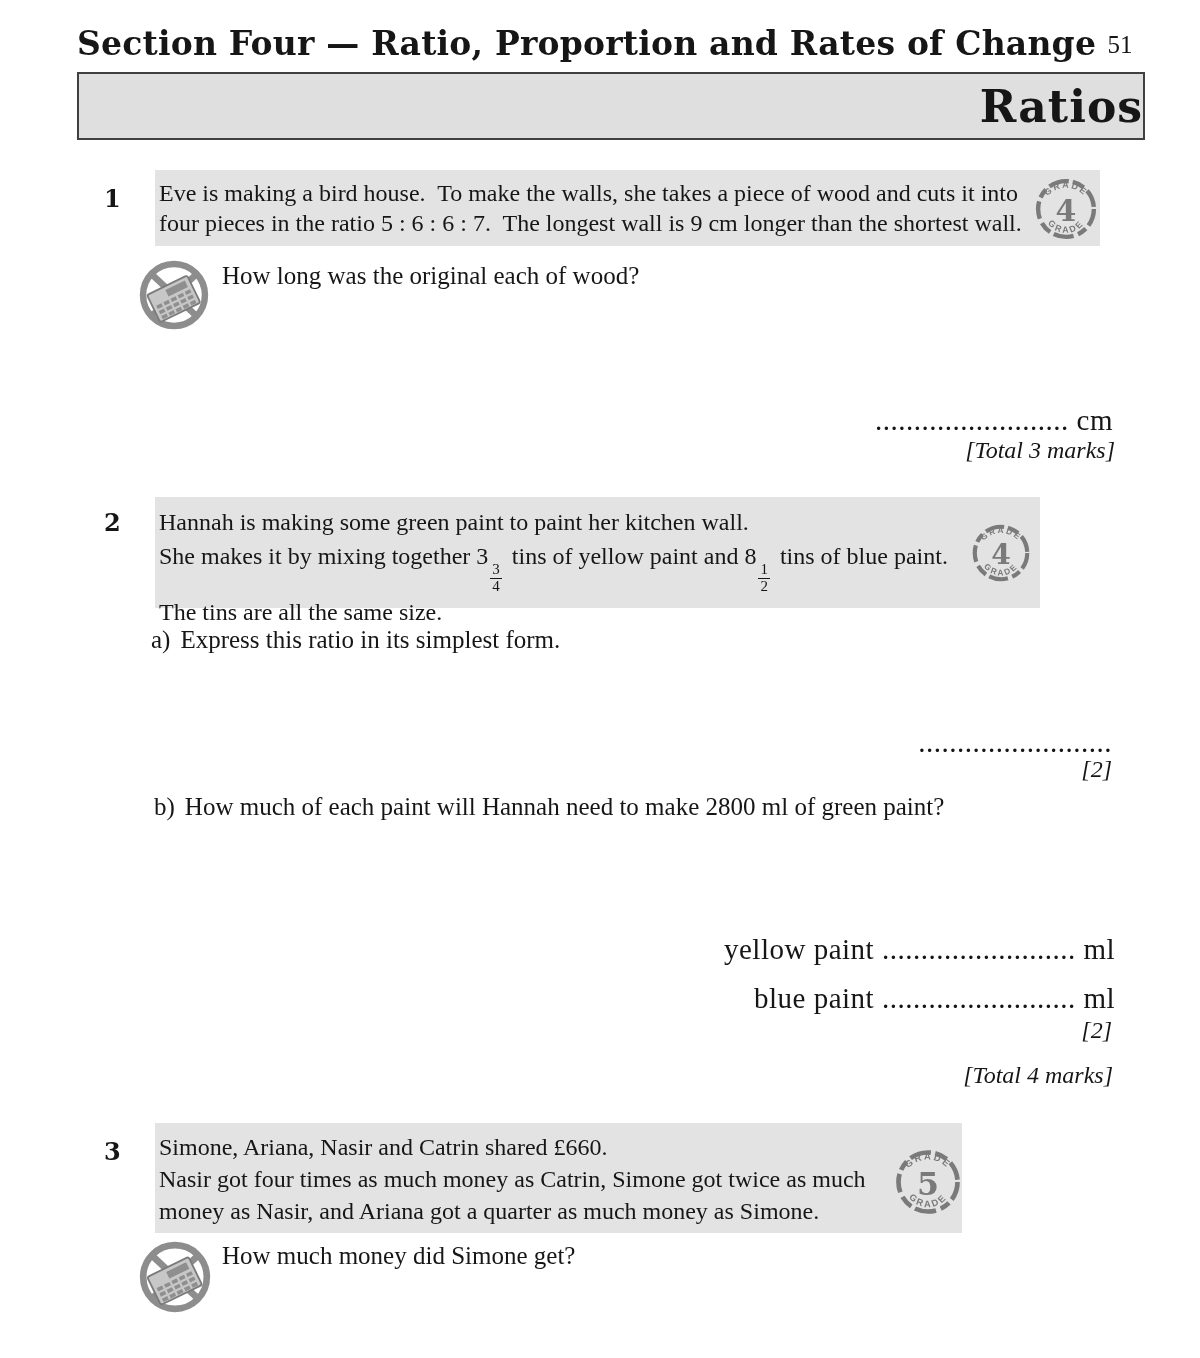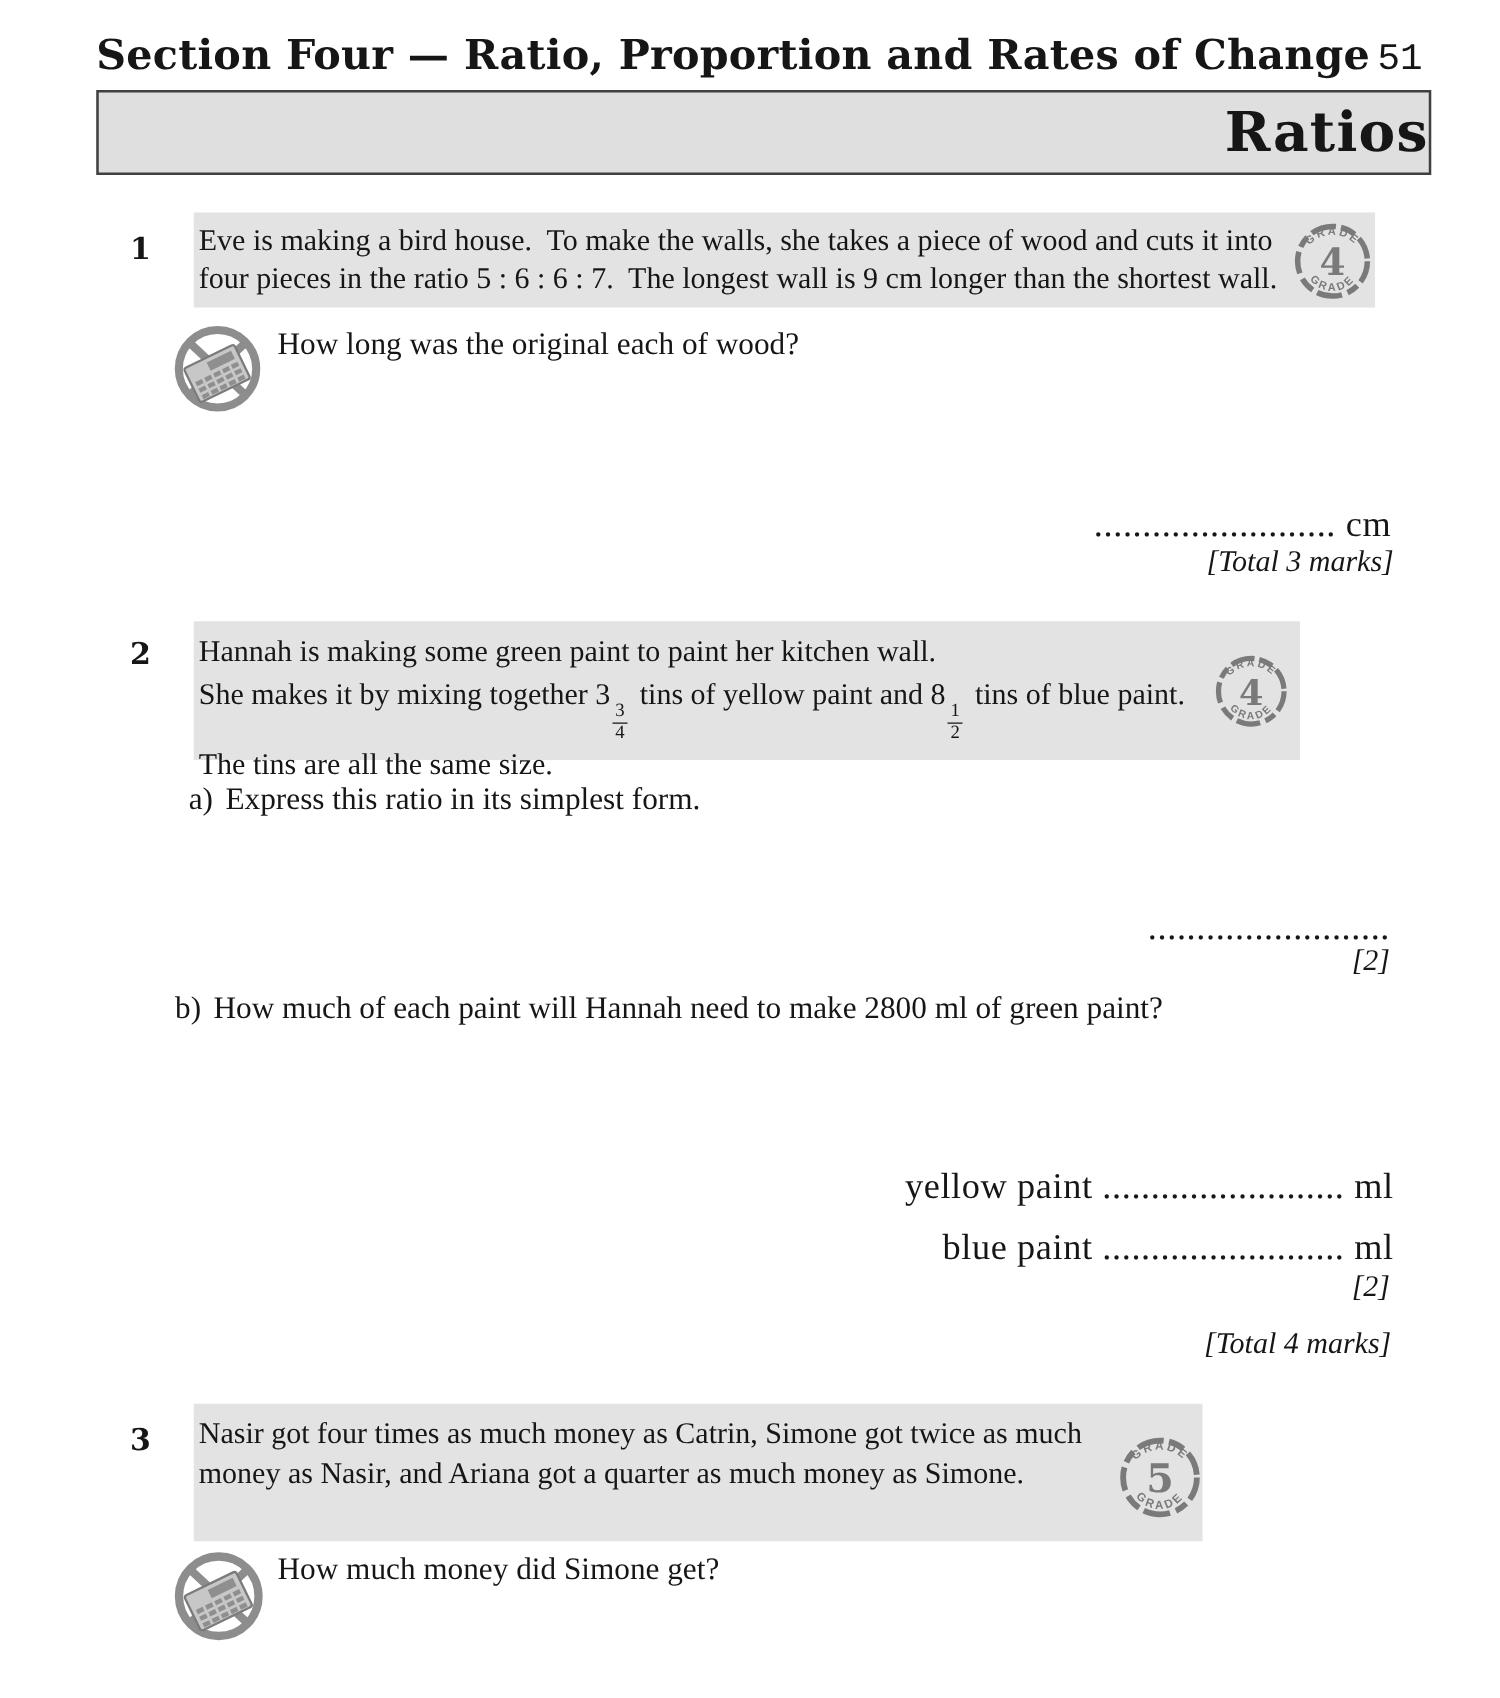--- a/index.html
+++ b/index.html
@@ -26,22 +26,22 @@
     left:77px;top:24px;width:1000px;
     text-align:center;
     font-family:"DejaVu Serif", serif;
     font-weight:bold;
     font-size:33px;
     letter-spacing:.2px;
     white-space:nowrap;
   }
   .page-number{
     left:1090px;top:31px;width:60px;text-align:center;
-    font-family:Liberation Mono, monospace;
-    font-size:30px;
+    font-family:Liberation Serif, serif;
+    font-size:25px;
   }
   .title-box{
     left:77px;top:72px;width:1068px;height:68px;
     background:var(--title-box-bg);
     border:2px solid var(--title-box-border);
     display:flex;align-items:center;justify-content:flex-end;
   }
   .title-box .topic{
     font-family:"DejaVu Serif", serif;
     font-weight:bold;
@@ -187,30 +187,31 @@
       </text>
       <text x="50" y="52" text-anchor="middle" dominant-baseline="central" font-family="DejaVu Serif, serif" font-size="44" font-weight="bold" fill="currentColor">4</text>
     </svg>
   </div>
 
   <div class="abs part-line" style="left:151px;top:626px;"><span class="part-label">a)</span><span>Express this ratio in its simplest form.</span></div>
 
   <div class="abs answer-line" style="right:88px;top:726px;">.........................</div>
   <div class="abs marks" style="right:88px;top:756px;">[2]</div>
 
-  <div class="abs part-line" style="left:140px;top:793px;"><span class="part-label">b)</span><span>How much of each paint will Hannah need to make 2800 ml of green paint?</span></div>
+  <div class="abs part-line" style="left:154px;top:793px;"><span class="part-label">b)</span><span>How much of each paint will Hannah need to make 2800 ml of green paint?</span></div>
 
   <div class="abs answer-line" style="right:85px;top:933px;"><span>yellow paint </span><span>.........................</span><span> ml</span></div>
   <div class="abs answer-line" style="right:85px;top:982px;"><span>blue paint </span><span>.........................</span><span> ml</span></div>
   <div class="abs marks" style="right:88px;top:1017px;">[2]</div>
   <div class="abs marks" style="right:87px;top:1062px;">[Total 4 marks]</div>
 
   <div class="abs qnum" style="left:104px;top:1137px;">3</div>
 
   <div class="abs qbox q3" style="left:155px;top:1123px;width:807px;height:110px;">
+    <div class="qtext">Simone, Ariana, Nasir and Catrin shared £660.</div>
     <div class="qtext">Nasir got four times as much money as Catrin, Simone got twice as much</div>
     <div class="qtext">money as Nasir, and Ariana got a quarter as much money as Simone.</div>
   </div>
 
   <div class="abs badge" style="left:892px;top:1146px;width:72px;height:72px;">
     <svg viewBox="0 0 100 100" width="72" height="72">
       <defs>
         <path id="b3top" d="M 13,56 A 37,37 0 1 1 87,56" fill="none"></path>
         <path id="b3bot" d="M 18,60 A 33,33 0 0 0 82,60" fill="none"></path>
       </defs>

